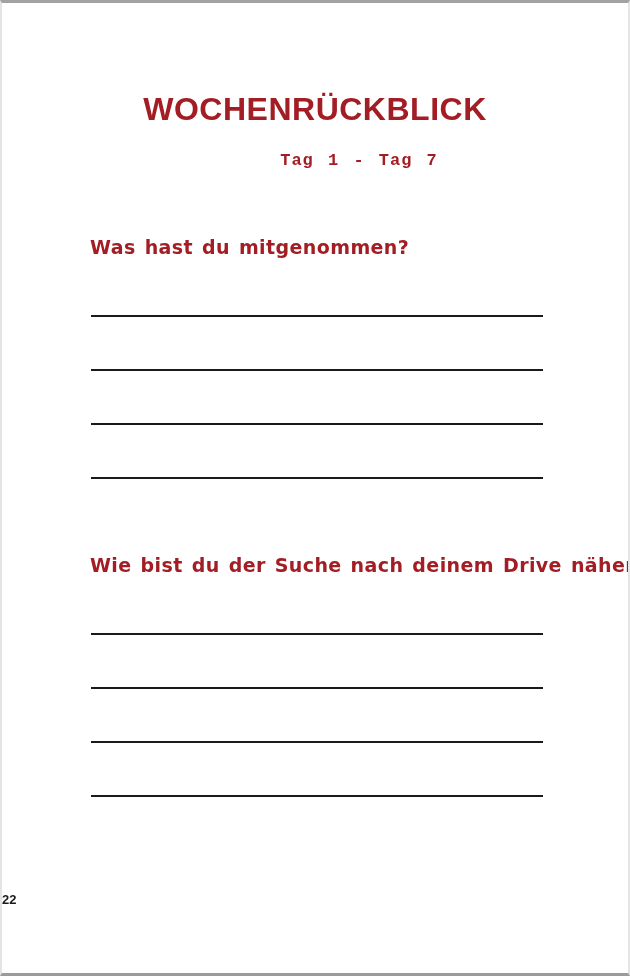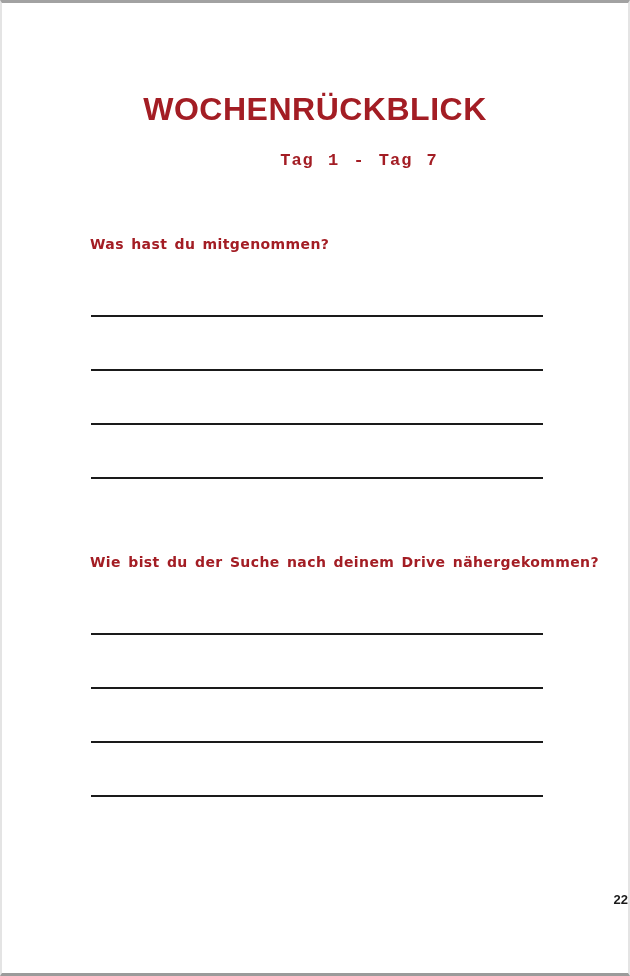--- a/index.html
+++ b/index.html
@@ -48,21 +48,21 @@
     letter-spacing:1px;
     word-spacing:3px;
     color:var(--accent);
     padding-left:44px;
   }
   .question{
     position:absolute;
     left:88px;
     font-family:"DejaVu Sans", cursive;
     font-weight:600;
-    font-size:14px;
+    font-size:19px;
     letter-spacing:0.4px;
     word-spacing:2px;
     color:var(--accent);
     white-space:nowrap;
     text-align:right;
   }
   .q1{ top:233px; }
   .q2{ top:551px; }
   .answer-line{
     position:absolute;
@@ -77,21 +77,21 @@
   .s1-l4{ top:474px; }
   .s2-l1{ top:630px; }
   .s2-l2{ top:684px; }
   .s2-l3{ top:738px; }
   .s2-l4{ top:792px; }
   .page-number{
     position:absolute;
     top:889px;
     left:0;
     width:100%;
-    text-align:right;
+    text-align:left;
     font-family:"Liberation Sans", sans-serif;
     font-weight:700;
     font-size:13px;
     color:#1a1a1a;
   }
 </style>
 </head>
 <body>
 
 <div class="page">

